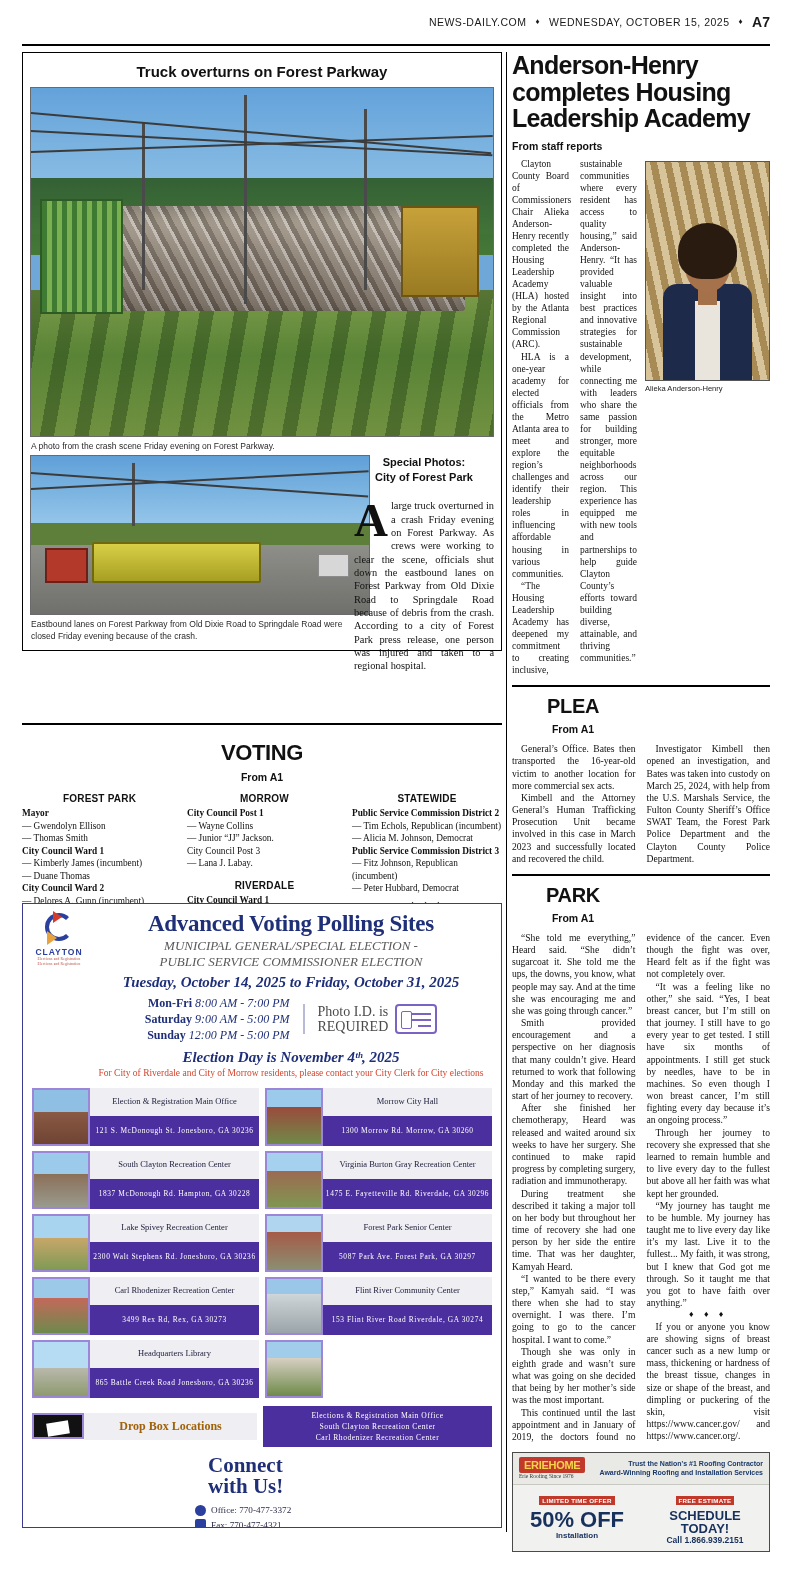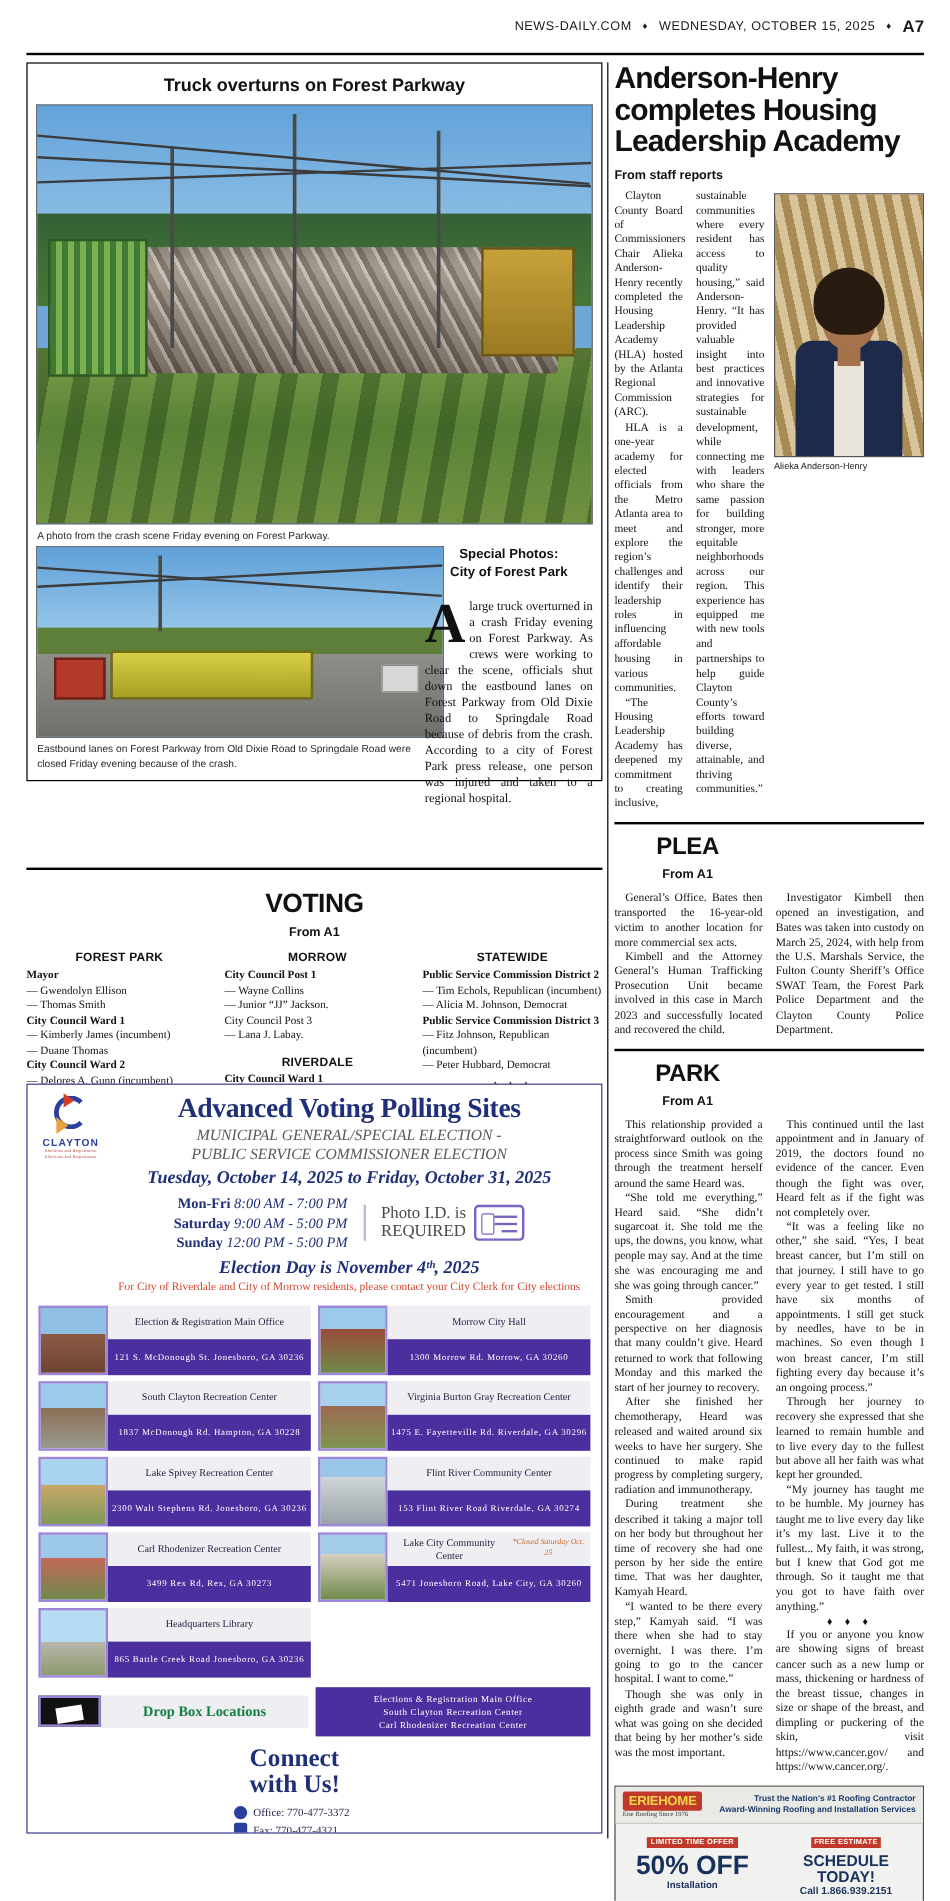--- a/index.html
+++ b/index.html
@@ -133,21 +133,21 @@
   .site{display:flex;margin-bottom:5px;}
   .site .thumb{width:58px;height:58px;border:2px solid #9b86d8;flex:none;}
   .site .info{flex:1;display:flex;flex-direction:column;}
   .site .name{background:#eeeef3;color:#1c1c3a;font-size:8.5px;text-align:center;padding:3px 2px;line-height:1.25;flex:1;display:flex;align-items:center;justify-content:center;}
   .site .addr{background:#4b2f9e;color:#fff;font-size:7.4px;text-align:center;padding:4px 2px;letter-spacing:.6px;line-height:1.35;flex:1;display:flex;align-items:center;justify-content:center;}
   .site .name .closed{display:block;color:#c96a2a;font-size:6.6px;font-style:italic;}
   .dropbox-row{display:flex;gap:6px;padding:3px 9px 0;}
   .dropbox{flex:1;display:flex;align-items:center;}
   .dropbox .icon{width:52px;height:26px;background:#111;border:2px solid #9b86d8;position:relative;flex:none;}
   .dropbox .icon .card{position:absolute;left:13px;top:7px;width:22px;height:13px;background:#fff;transform:rotate(-9deg);}
-  .dropbox .lbl{background:#eeeef3;color:#15803d;font-weight:bold;font-size:12px;padding:6px 4px;text-align:center;flex:1;}
+  .dropbox .lbl{background:#eeeef3;color:#a16207;font-weight:bold;font-size:12px;padding:6px 4px;text-align:center;flex:1;}
   .dropbox-list{flex:1;background:#4b2f9e;color:#fff;font-size:7.6px;text-align:center;padding:4px 2px;letter-spacing:.5px;line-height:1.45;}
 
   .connect{display:flex;align-items:center;padding:8px 10px 0;gap:6px;flex-direction:column;}
   .connect .big{font-family:"Liberation Serif",serif;font-weight:bold;font-size:21px;color:#1f2f78;line-height:1.02;width:108px;}
   .connect .contacts{font-size:9.2px;color:#2b2b4a;line-height:1.55;flex:1;}
   .connect .contacts div{display:flex;align-items:center;gap:5px;}
   .cico{width:11px;height:11px;border-radius:50%;background:#2b3f9e;display:inline-block;flex:none;}
   .cico.sq{border-radius:2px;}
   .connect .social{width:150px;text-align:center;}
   .hashtag{font-family:"Liberation Serif",serif;font-size:13px;color:#1f2f78;letter-spacing:.5px;}
@@ -410,35 +410,35 @@
             </div>
         </div>
         <div class="site">
           <div class="thumb" style="background:linear-gradient(#a6d1ee 34%,#9c6a52 34%,#7f9651);"></div>
           <div class="info">
               <div class="name">Virginia Burton Gray Recreation Center</div>
           <div class="addr">1475 E. Fayetteville Rd. Riverdale, GA 30296</div>
             </div>
         </div>
         <div class="site">
+          <div class="thumb" style="background:linear-gradient(#b0d6ef 30%,#a45b47 30%,#8a8f72);"></div>
+          <div class="info">
+              <div class="name">Forest Park Senior Center</div>
+          <div class="addr">5087 Park Ave. Forest Park, GA 30297</div>
+            </div>
+        </div>
+        <div class="site">
           <div class="thumb" style="background:linear-gradient(#9ac7e8 28%,#cfd5d8 28%,#9aa4a8);"></div>
           <div class="info">
               <div class="name">Flint River Community Center</div>
           <div class="addr">153 Flint River Road Riverdale, GA 30274</div>
             </div>
         </div>
         <div class="site">
           <div class="thumb" style="background:linear-gradient(#a2cdea 30%,#d6cfc2 30%,#6f8a4a);"></div>
-          <div class="info">
-            <div class="name">
-              <span>Lake City Community Center</span>
-              <span class="closed">*Closed Saturday Oct. 25</span>
-            </div>
-            <div class="addr">5471 Jonesboro Road, Lake City, GA 30260</div>
-          </div>
         </div>
       </div>
     </div>
 
     <div class="dropbox-row">
       <div class="dropbox">
         <div class="icon">
             <div class="card"></div>
           </div>
         <div class="lbl">Drop Box Locations</div>
@@ -525,21 +525,20 @@
     </div>
 
     <div class="rrule"></div>
 
     <div>
       <div style="width:122px;">
         <div class="jump-head">PARK</div>
         <div class="jump-from">From A1</div>
       </div>
       <div class="two-col" style="margin-top:2px;">
-        <p>This relationship provided a straightforward outlook on the process since Smith was going through the treatment herself around the same Heard was.</p>
         <p>“She told me everything,” Heard said. “She didn’t sugarcoat it. She told me the ups, the downs, you know, what people may say. And at the time she was encouraging me and she was going through cancer.”</p>
         <p>Smith provided encouragement and a perspective on her diagnosis that many couldn’t give. Heard returned to work that following Monday and this marked the start of her journey to recovery.</p>
         <p>After she finished her chemotherapy, Heard was released and waited around six weeks to have her surgery. She continued to make rapid progress by completing surgery, radiation and immunotherapy.</p>
         <p>During treatment she described it taking a major toll on her body but throughout her time of recovery she had one person by her side the entire time. That was her daughter, Kamyah Heard.</p>
         <p>“I wanted to be there every step,” Kamyah said. “I was there when she had to stay overnight. I was there. I’m going to go to the cancer hospital. I want to come.”</p>
         <p>Though she was only in eighth grade and wasn’t sure what was going on she decided that being by her mother’s side was the most important.</p>
         <p>This continued until the last appointment and in January of 2019, the doctors found no evidence of the cancer. Even though the fight was over, Heard felt as if the fight was not completely over.</p>
         <p>“It was a feeling like no other,” she said. “Yes, I beat breast cancer, but I’m still on that journey. I still have to go every year to get tested. I still have six months of appointments. I still get stuck by needles, have to be in machines. So even though I won breast cancer, I’m still fighting every day because it’s an ongoing process.”</p>
         <p>Through her journey to recovery she expressed that she learned to remain humble and to live every day to the fullest but above all her faith was what kept her grounded.</p>
         <p>“My journey has taught me to be humble. My journey has taught me to live every day like it’s my last. Live it to the fullest... My faith, it was strong, but I knew that God got me through. So it taught me that you got to have faith over anything.”</p>

